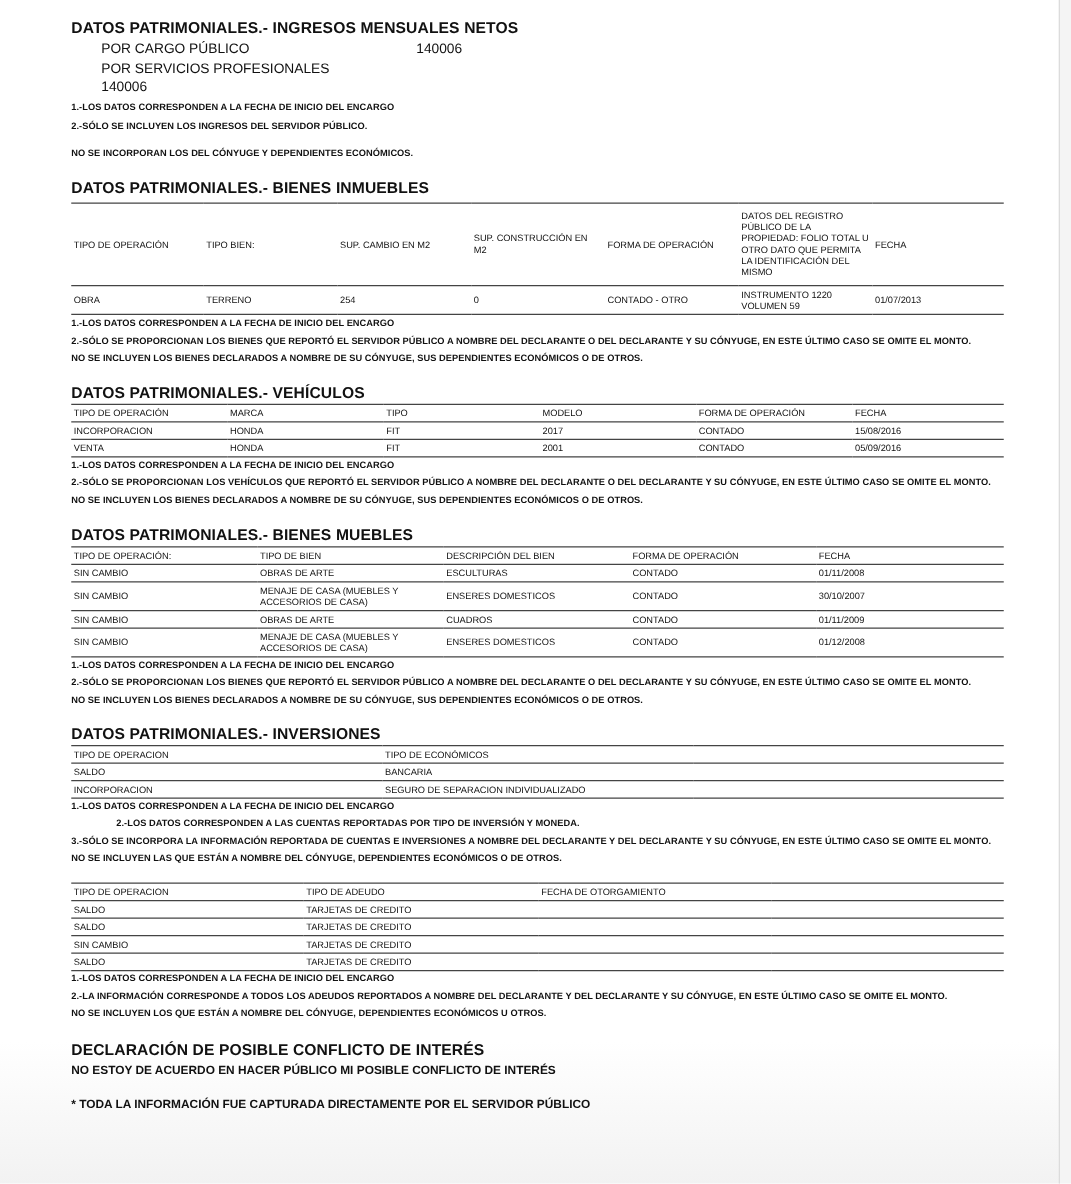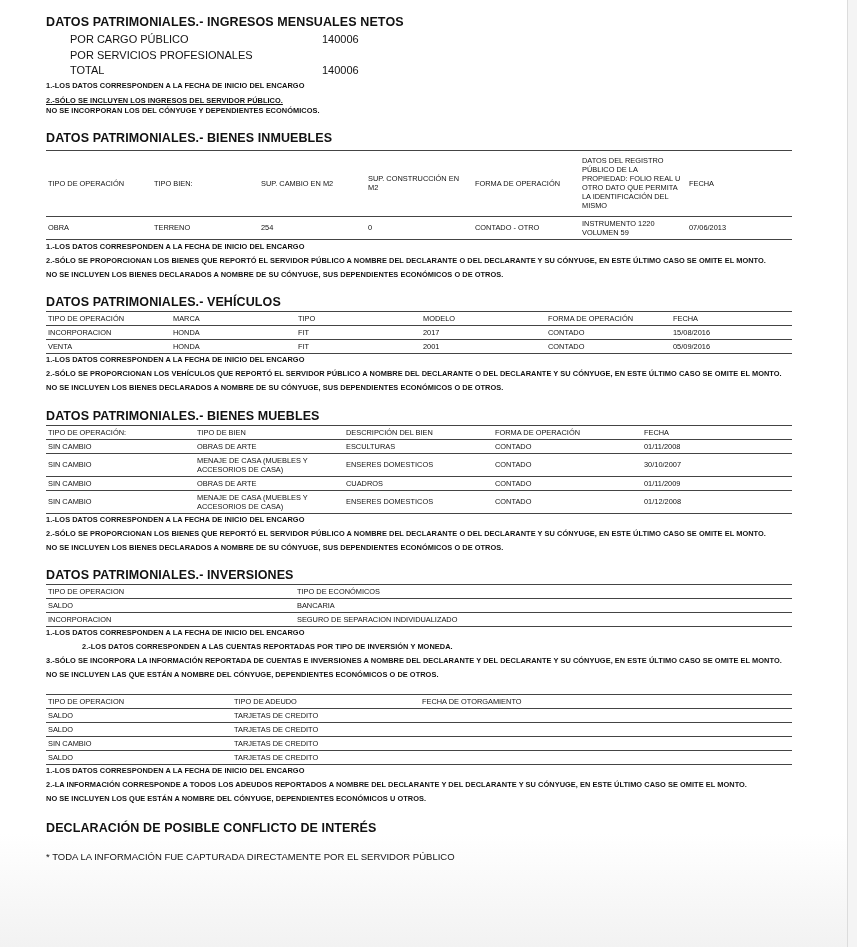--- a/index.html
+++ b/index.html
@@ -10,21 +10,21 @@
     color: #111;
   }
   .page {
     position: absolute; left: 0; top: 0; width: 848px; height: 947px;
     background: linear-gradient(to bottom, #ffffff 0%, #ffffff 88%, #f2f2f2 100%);
   }
   .scrollbar {
     position: absolute; right: 0; top: 0; width: 9px; height: 947px;
     background: #f4f4f4; border-left: 1px solid #dcdcdc;
   }
-  .content { position: absolute; left: 46px; top: 14px; width: 746px; }
+  .content { position: absolute; left: 57px; top: 14px; width: 746px; }
   h2.sec {
     font-size: 12.5px; font-weight: bold; margin: 0; letter-spacing: 0.1px;
     line-height: 16px;
   }
   .income { font-size: 11px; line-height: 15.5px; }
   .income .row { display: flex; padding-left: 24px; }
   .income .lbl { width: 252px; }
   .note {
     font-size: 7.4px; font-weight: bold; line-height: 10px; margin: 0;
     letter-spacing: 0.05px;
@@ -52,26 +52,25 @@
     <div class="income" style="margin-top:2px;">
       <div class="row">
             <span class="lbl">POR CARGO PÚBLICO</span>
             <span>140006</span>
           </div>
       <div class="row">
             <span class="lbl">POR SERVICIOS PROFESIONALES</span>
             <span></span>
           </div>
       <div class="row">
-            <span class="lbl">TOTAL</span>
             <span>140006</span>
           </div>
     </div>
     <p class="note" style="margin-top:2px;margin-bottom:5px;">1.-LOS DATOS CORRESPONDEN A LA FECHA DE INICIO DEL ENCARGO</p>
-    <p class="note" style="margin-bottom:0;text-decoration:underline;">2.-SÓLO SE INCLUYEN LOS INGRESOS DEL SERVIDOR PÚBLICO.</p>
+    <p class="note" style="margin-bottom:12px;">2.-SÓLO SE INCLUYEN LOS INGRESOS DEL SERVIDOR PÚBLICO.</p>
     <p class="note">NO SE INCORPORAN LOS DEL CÓNYUGE Y DEPENDIENTES ECONÓMICOS.</p>
   </section>
 
   <section style="margin-top:14px;">
     <h2 class="sec">DATOS PATRIMONIALES.- BIENES INMUEBLES</h2>
     <table class="t" style="margin-top:4px;">
       <colgroup>
             <col style="width:106px">
             <col style="width:107px">
             <col style="width:107px">
@@ -80,31 +79,31 @@
             <col style="width:107px">
             <col style="width:105px">
           </colgroup>
       <tbody>
             <tr style="height:66px;">
         <td>TIPO DE OPERACIÓN</td>
         <td>TIPO BIEN:</td>
         <td>SUP. CAMBIO EN M2</td>
         <td>SUP. CONSTRUCCIÓN EN M2</td>
         <td>FORMA DE OPERACIÓN</td>
-        <td>DATOS DEL REGISTRO PÚBLICO DE LA PROPIEDAD: FOLIO REAL U OTRO DATO QUE PERMITA LA IDENTIFICACIÓN DEL MISMO</td>
+        <td>DATOS DEL REGISTRO PÚBLICO DE LA PROPIEDAD: FOLIO TOTAL U OTRO DATO QUE PERMITA LA IDENTIFICACIÓN DEL MISMO</td>
         <td>FECHA</td>
       </tr>
       <tr class="rh18">
         <td>OBRA</td>
         <td>TERRENO</td>
         <td>254</td>
         <td>0</td>
         <td>CONTADO - OTRO</td>
         <td>INSTRUMENTO 1220 VOLUMEN 59</td>
-        <td>07/06/2013</td>
+        <td>01/07/2013</td>
       </tr>
     </tbody>
         </table>
     <p class="note" style="margin-top:2px;margin-bottom:4px;">1.-LOS DATOS CORRESPONDEN A LA FECHA DE INICIO DEL ENCARGO</p>
     <p class="note" style="margin-bottom:4px;">2.-SÓLO SE PROPORCIONAN LOS BIENES QUE REPORTÓ EL SERVIDOR PÚBLICO A NOMBRE DEL DECLARANTE O DEL DECLARANTE Y SU CÓNYUGE, EN ESTE ÚLTIMO CASO SE OMITE EL MONTO.</p>
     <p class="note">NO SE INCLUYEN LOS BIENES DECLARADOS A NOMBRE DE SU CÓNYUGE, SUS DEPENDIENTES ECONÓMICOS O DE OTROS.</p>
   </section>
 
   <section style="margin-top:14px;">
     <h2 class="sec">DATOS PATRIMONIALES.- VEHÍCULOS</h2>
@@ -275,18 +274,19 @@
       </tr>
     </tbody>
         </table>
     <p class="note" style="margin-top:1px;margin-bottom:4px;">1.-LOS DATOS CORRESPONDEN A LA FECHA DE INICIO DEL ENCARGO</p>
     <p class="note" style="margin-bottom:4px;">2.-LA INFORMACIÓN CORRESPONDE A TODOS LOS ADEUDOS REPORTADOS A NOMBRE DEL DECLARANTE Y DEL DECLARANTE Y SU CÓNYUGE, EN ESTE ÚLTIMO CASO SE OMITE EL MONTO.</p>
     <p class="note">NO SE INCLUYEN LOS QUE ESTÁN A NOMBRE DEL CÓNYUGE, DEPENDIENTES ECONÓMICOS U OTROS.</p>
   </section>
 
   <section style="margin-top:16px;">
     <h2 class="sec">DECLARACIÓN DE POSIBLE CONFLICTO DE INTERÉS</h2>
-    <p style="font-size:9.5px;font-weight:normal;margin:14px 0 0 0;line-height:13px;">* TODA LA INFORMACIÓN FUE CAPTURADA DIRECTAMENTE POR EL SERVIDOR PÚBLICO</p>
+    <p style="font-size:9.5px;font-weight:bold;margin:2px 0 0 0;line-height:13px;">NO ESTOY DE ACUERDO EN HACER PÚBLICO MI POSIBLE CONFLICTO DE INTERÉS</p>
+    <p style="font-size:9.5px;font-weight:bold;margin:14px 0 0 0;line-height:13px;">* TODA LA INFORMACIÓN FUE CAPTURADA DIRECTAMENTE POR EL SERVIDOR PÚBLICO</p>
   </section>
 
 </div>
 </div>
 <div class="scrollbar"></div>
 
 </body></html>

